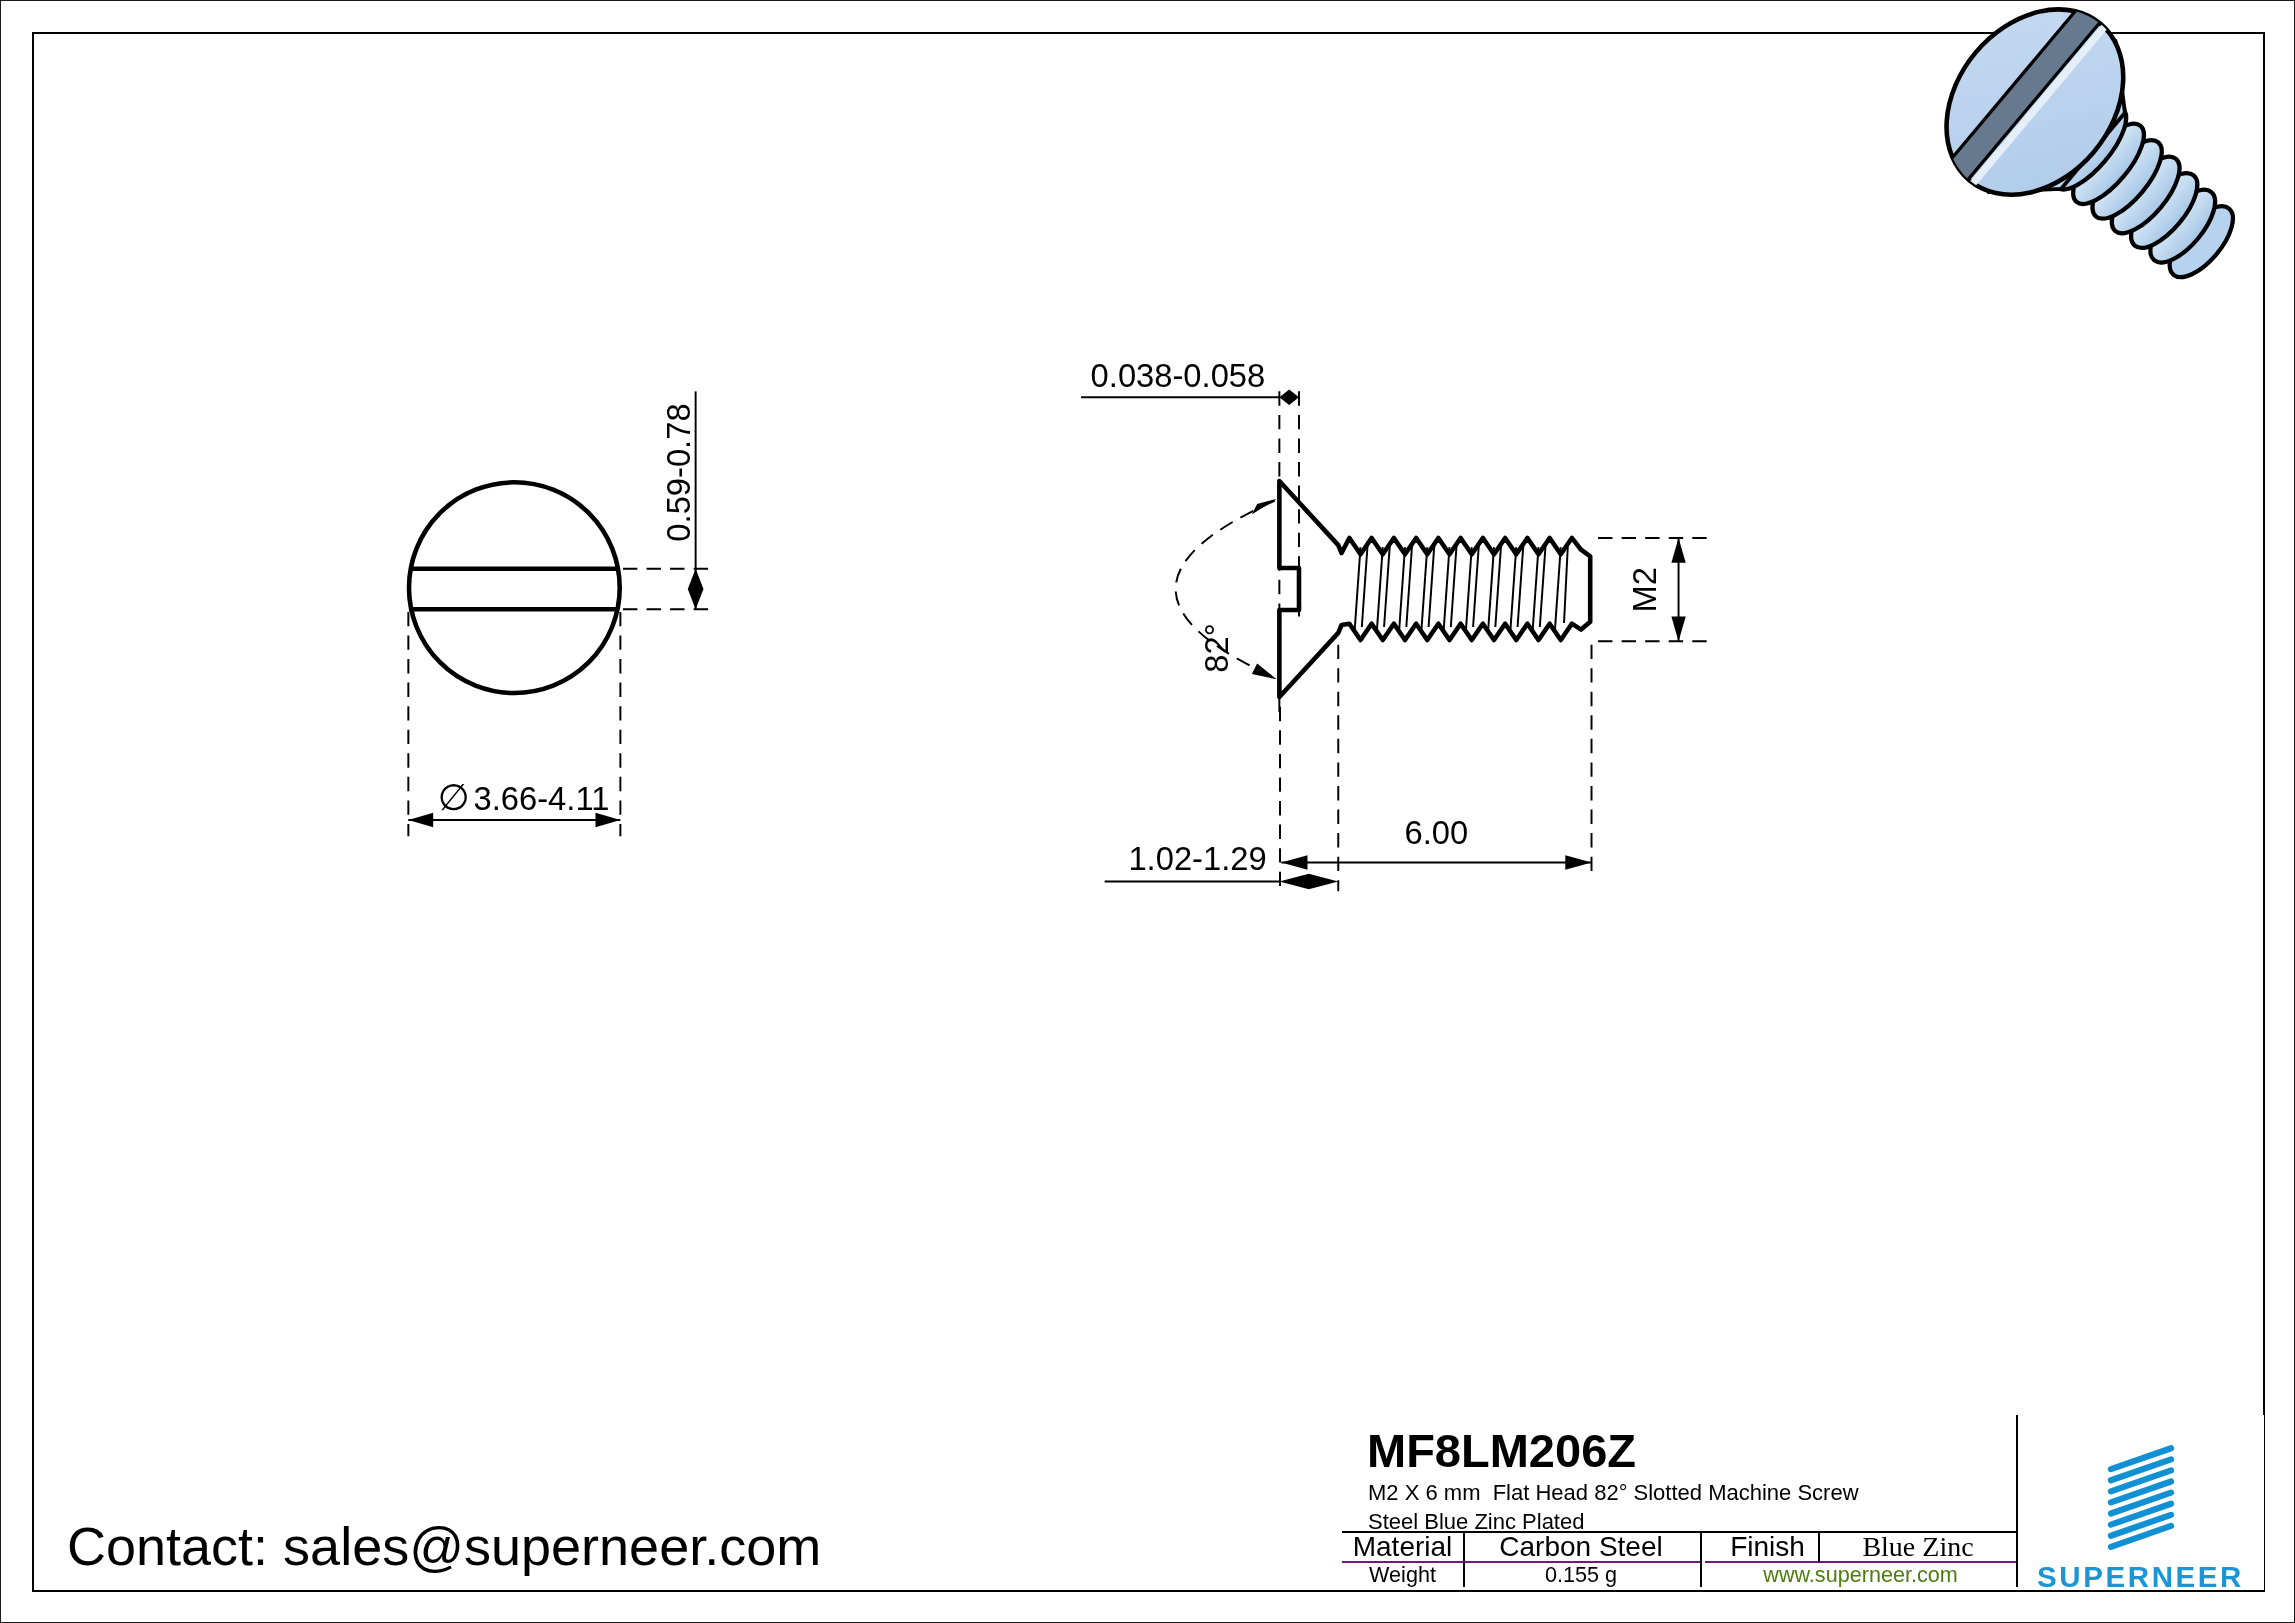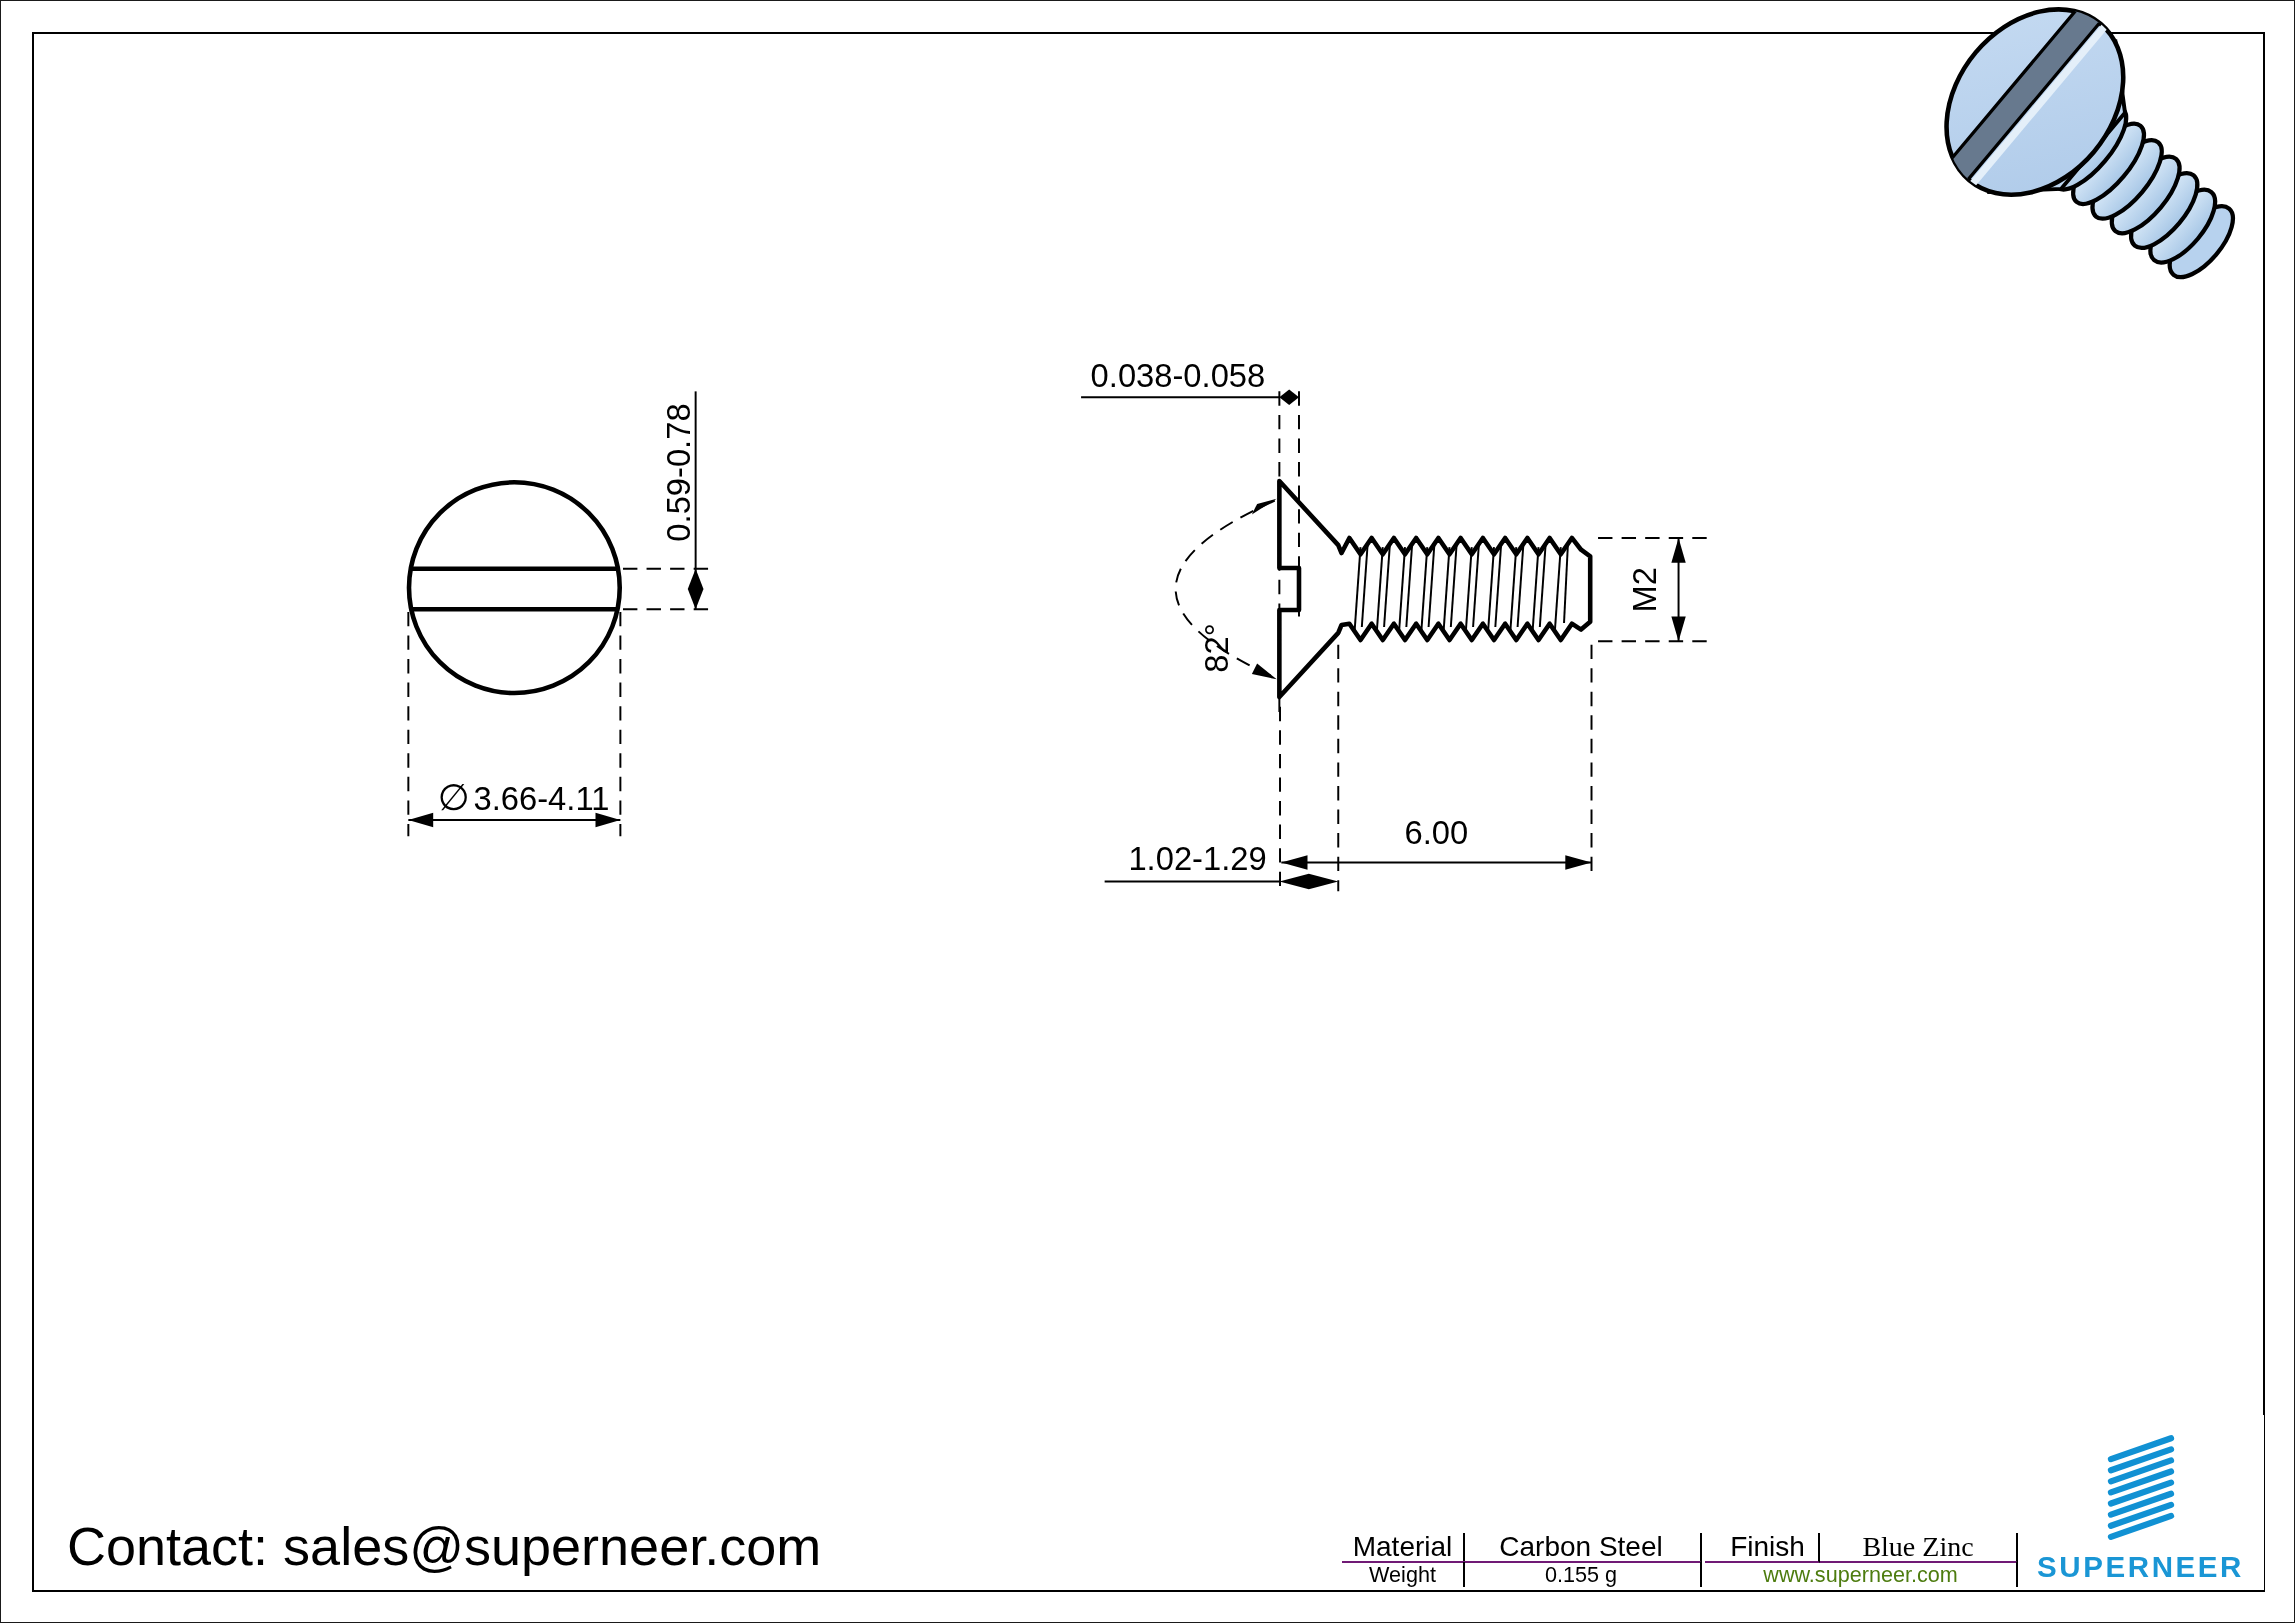--- a/index.html
+++ b/index.html
@@ -15,21 +15,21 @@
   .tb-desc1{position:absolute;left:26px;top:65px;font-size:22px;color:#000;white-space:pre;}
   .tb-desc2{position:absolute;left:26px;top:94px;font-size:22px;color:#000;}
   .tb-r2{top:118px;height:29.5px;border-right:2px solid #000;border-bottom:2px solid #701a75;font-size:28px;}
   .tb-r3{top:147px;height:25px;border-right:2px solid #000;font-size:21.6px;}
   .c1{left:0;width:123px;}
   .c2{left:120px;width:240px;}
   .c3{left:363px;width:115px;padding-left:12px;}
   .c4{left:478px;width:198px;font-family:Liberation Serif, serif;}
   .c34{left:363px;width:313px;}
   .tb-link{color:#4d7c0f;}
-  .tb-logo{left:676px;top:4px;width:227px;height:175px;display:block;}
+  .tb-logo{left:676px;top:14px;width:227px;height:175px;display:block;}
   .brand-name{position:absolute;left:0;top:131px;width:245px;text-align:center;font-size:29.5px;font-weight:bold;letter-spacing:2.6px;color:#1a96d5;}
   .stripes{position:absolute;left:85px;top:14.4px;}
   
   .contact{position:absolute;left:67px;top:1515px;font-size:54px;color:#000;letter-spacing:0px;}
   
   .obj{fill:#ffffff;stroke:#000;stroke-width:7;stroke-linejoin:round;}
   .thin{stroke:#000;stroke-width:3;fill:none;}
   .dash{stroke:#000;stroke-width:3;fill:none;stroke-dasharray:22 14;}
   .dimtxt{font-family:"Liberation Sans",sans-serif;font-size:50px;fill:#000;}
   .arr{fill:#000;stroke:none;}
@@ -164,20 +164,25 @@
     <ellipse cx="-92" cy="0" rx="118" ry="156" fill="url(#gradFace)" stroke="#000" stroke-width="7"></ellipse>
 
     <g clip-path="url(#faceClip)">
       <rect x="-134" y="-170" width="40" height="340" fill="#67798e" stroke="#000" stroke-width="5"></rect>
       <rect x="-90" y="-170" width="11" height="340" fill="#e4eff9"></rect>
     </g>
   </g>
 </svg>
 
 <div class="title-block">
+  <div class="tb-cell tb-header">
+    <div class="tb-part">MF8LM206Z</div>
+    <div class="tb-desc1">M2 X 6 mm  Flat Head 82° Slotted Machine Screw</div>
+    <div class="tb-desc2">Steel Blue Zinc Plated</div>
+  </div>
 
   <div class="tb-cell tb-r2 c1">Material</div>
   <div class="tb-cell tb-r2 c2">Carbon Steel</div>
   <div class="tb-cell tb-r2 c3">Finish</div>
   <div class="tb-cell tb-r2 c4">Blue Zinc</div>
 
   <div class="tb-cell tb-r3 c1">Weight</div>
   <div class="tb-cell tb-r3 c2">0.155 g</div>
   <div class="tb-cell tb-r3 c34">
     <span class="tb-link">www.superneer.com</span>

